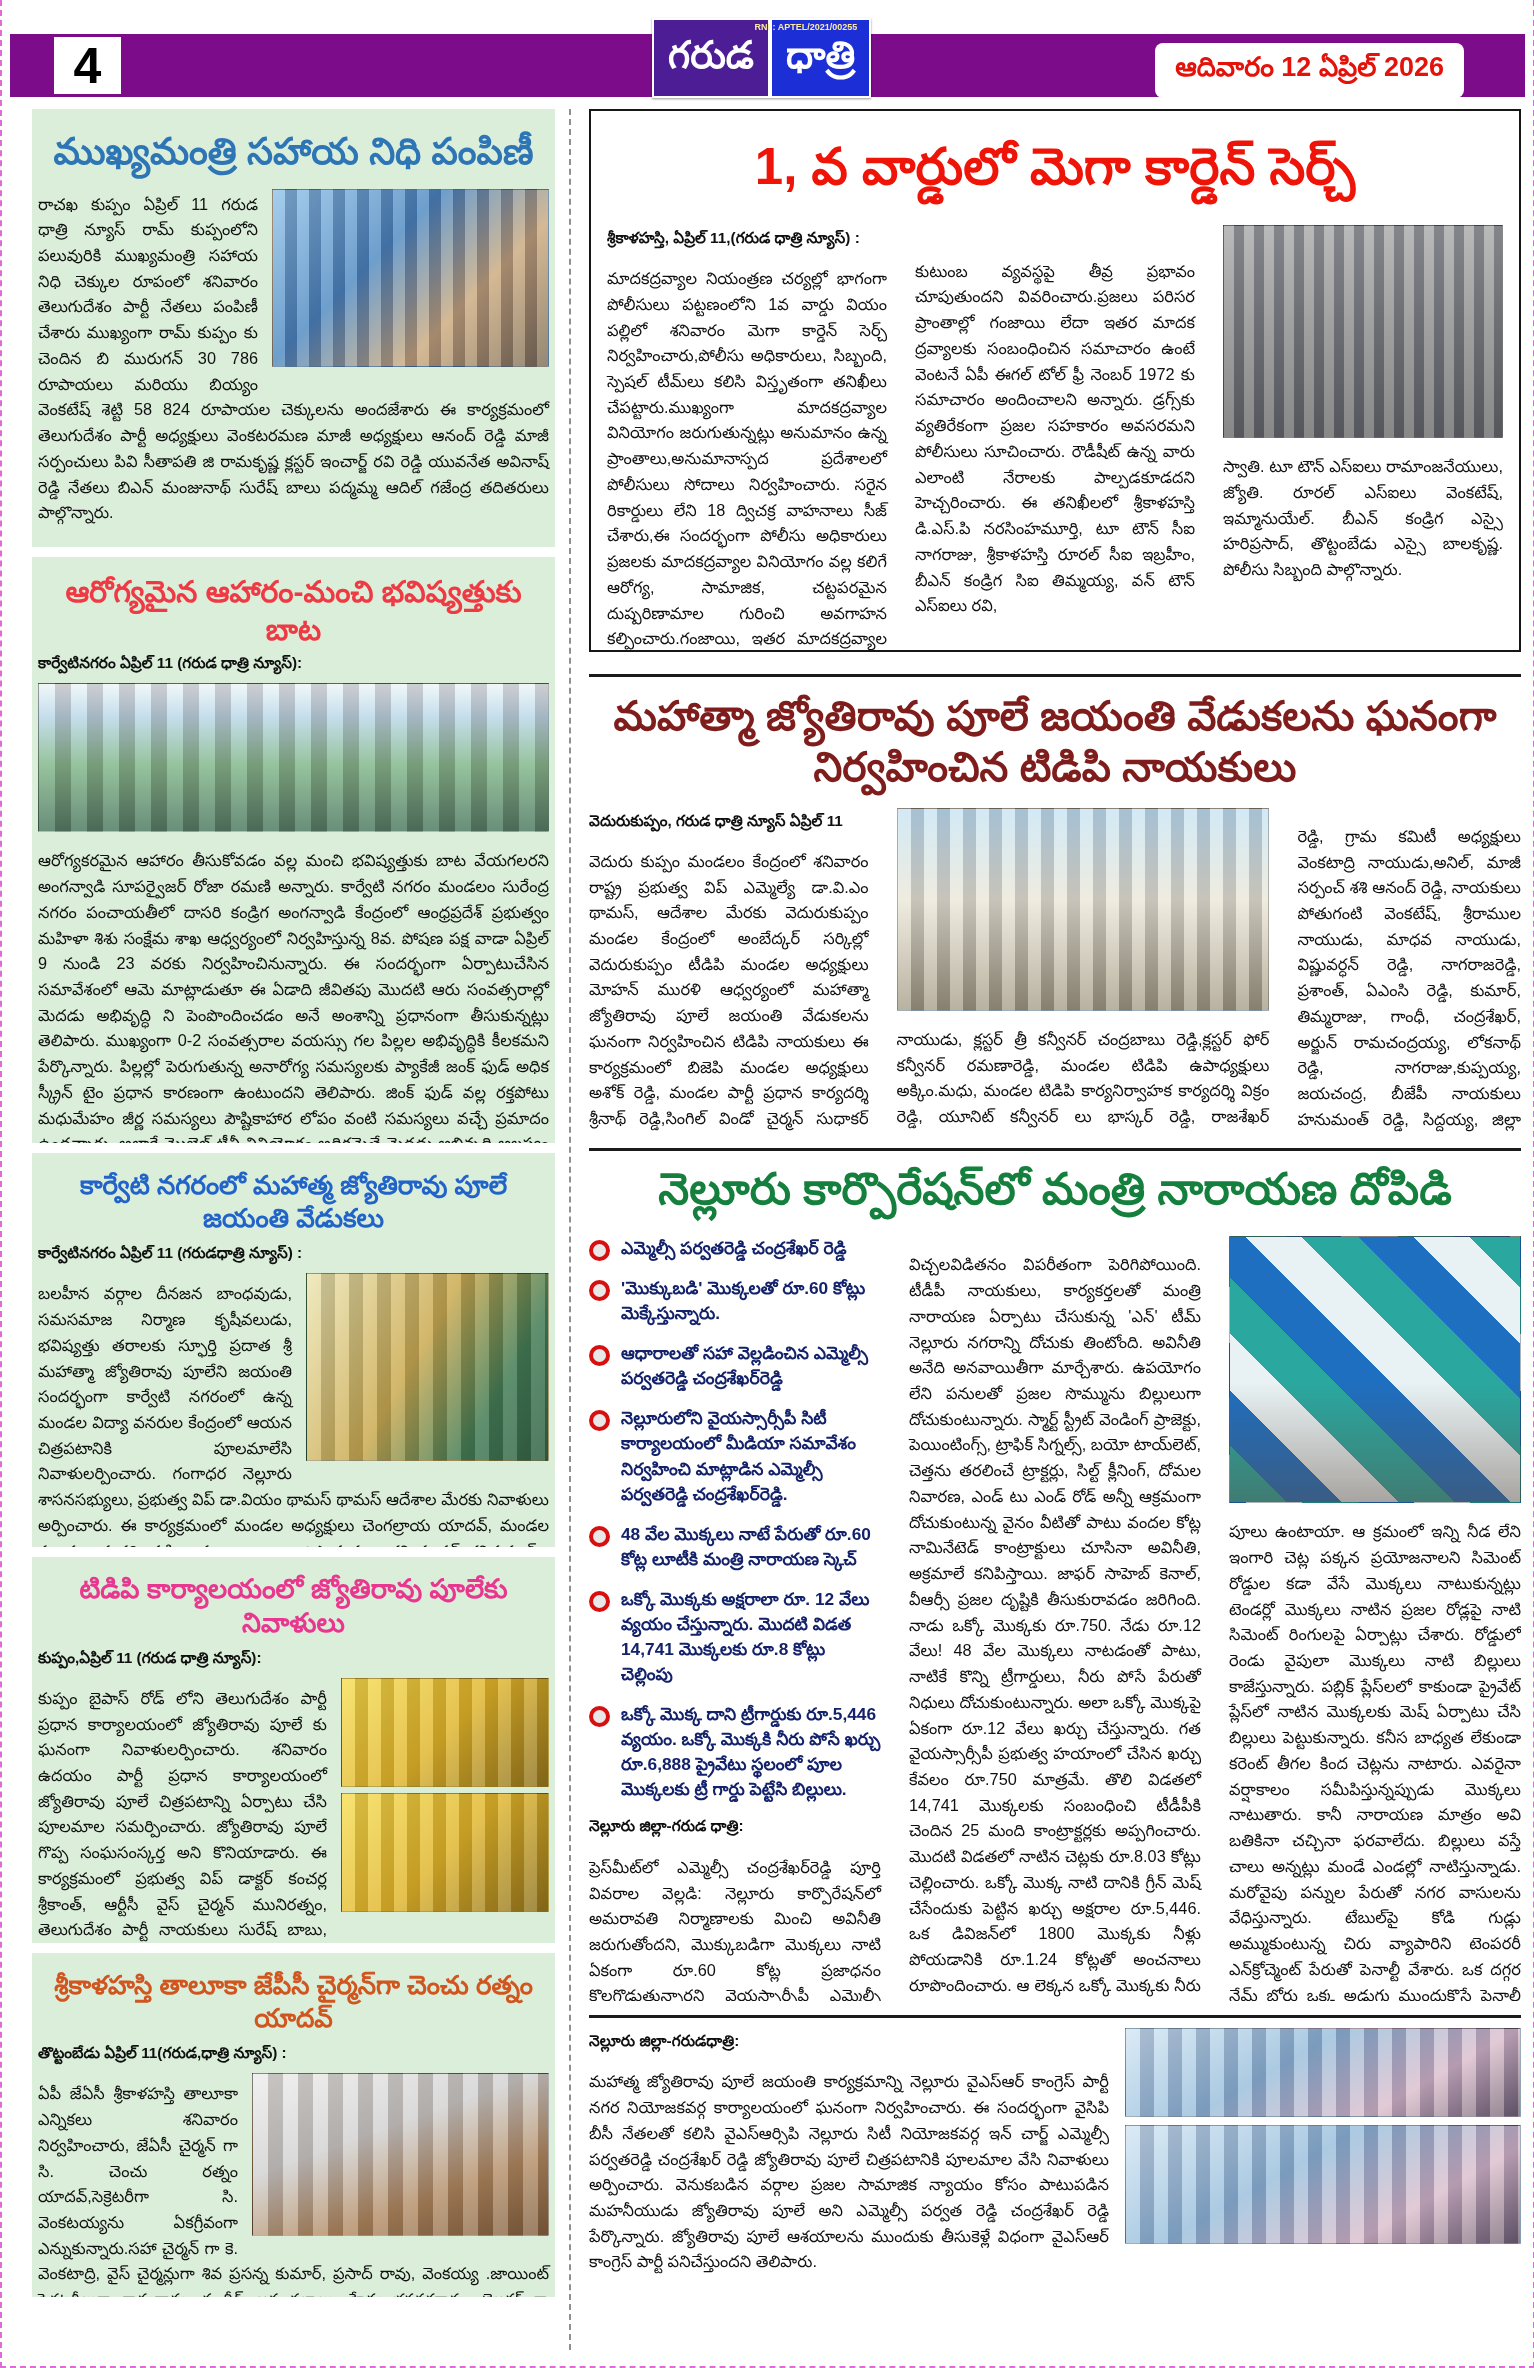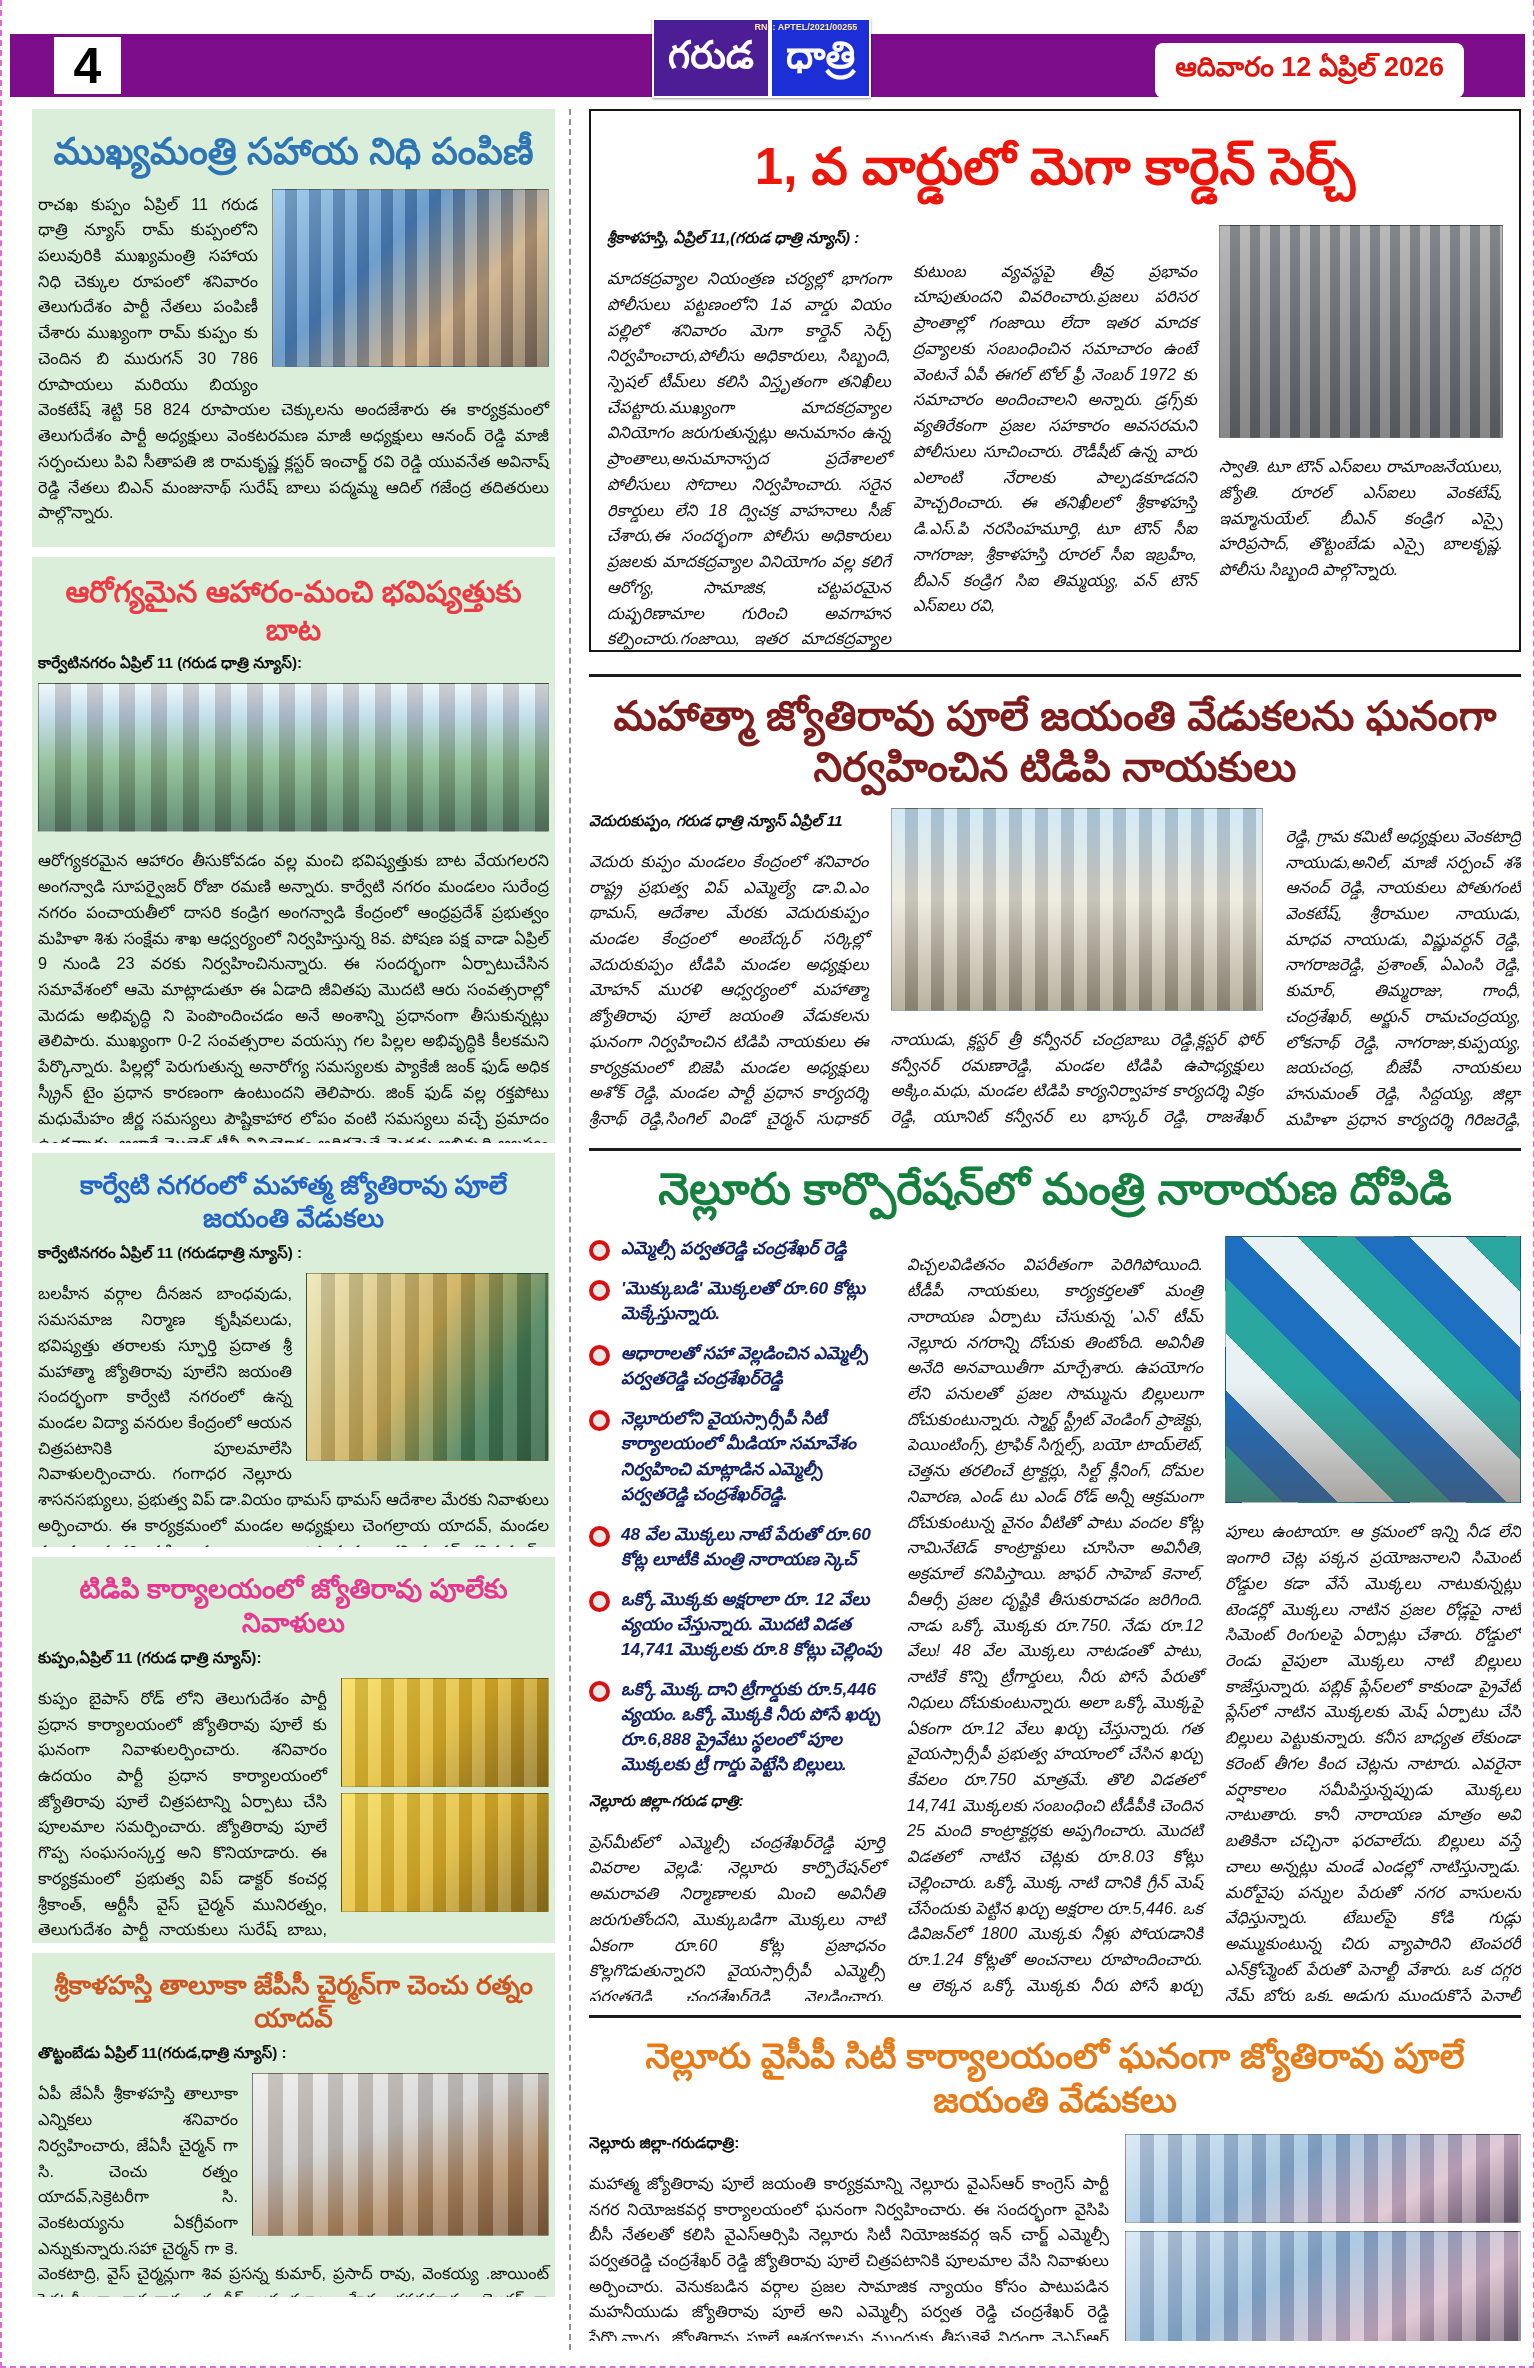--- a/index.html
+++ b/index.html
@@ -38,21 +38,21 @@
   .ph-r4{background:repeating-linear-gradient(90deg,rgba(255,255,255,.25) 0 14px,rgba(40,40,80,.20) 14px 28px),linear-gradient(150deg,#cfe4f2 0%,#8fb8d8 40%,#d8b8c8 72%,#6a5a6a 100%);}
   
   .hl-l1{color:#2e75b6;font-size:37px;margin:6px 0 14px;}
   .hl-l2{color:#ef3a44;font-size:30px;margin:2px 0 6px;}
   .hl-l3{color:#2163c9;font-size:26px;margin:2px 0 10px;}
   .hl-l4{color:#e9368f;font-size:27px;margin:2px 0 8px;}
   .hl-l5{color:#d1551f;font-size:26px;margin:2px 0 10px;}
   
   .r1{border:2px solid #161616;padding:8px 16px 14px;margin-bottom:22px;height:543px;box-sizing:border-box;overflow:hidden;}
   .hl-r1{color:#ee1408;font-size:51px;margin:16px 10px 26px;}
-  .cols{display:flex;gap:22px;font-style:italic;}
+  .cols{display:flex;gap:28px;}
   .c{flex:1;min-width:0;}
   .rule{border-top:3px solid #1b1b1b;margin:14px 0 10px;}
   .r2{height:447px;overflow:hidden;}
   .hl-r2{color:#7f1d1d;font-size:41px;margin:4px 0 14px;}
   .r3{height:840px;overflow:hidden;}
   .hl-r3{color:#15803d;font-size:44px;margin:0 0 20px;}
   .bullet{display:flex;gap:11px;margin-bottom:15px;color:#13226b;font-weight:bold;font-size:17.3px;line-height:1.45;text-align:left;}
   .bullet::before{content:"";width:13px;height:13px;border-radius:50%;background:#e8e8e8;border:4px solid #d80f0f;flex:none;margin-top:4px;}
   .r4{height:313px;overflow:hidden;}
   .hl-r4{color:#e87b17;font-size:35px;margin:6px 0 12px;}
@@ -177,21 +177,20 @@
           </div>
           <div class="c">
             <span class="ph ph-r3" style="width:100%;height:267px;margin-bottom:12px;"></span>
             <p class="body">పూలు ఉంటాయా. ఆ క్రమంలో ఇన్ని నీడ లేని ఇంగారి చెట్ల పక్కన ప్రయోజనాలని సిమెంట్ రోడ్డుల కడా వేసే మొక్కలు నాటుకున్నట్లు టెండర్లో మొక్కలు నాటిన ప్రజల రోడ్లపై నాటి సిమెంట్ రింగులపై ఏర్పాట్లు చేశారు. రోడ్డులో రెండు వైపులా మొక్కలు నాటి బిల్లులు కాజేస్తున్నారు. పబ్లిక్ ప్లేస్‌లలో కాకుండా ప్రైవేట్ ప్లేస్‌లో నాటిన మొక్కలకు మెష్ ఏర్పాటు చేసి బిల్లులు పెట్టుకున్నారు. కనీస బాధ్యత లేకుండా కరెంట్ తీగల కింద చెట్లను నాటారు. ఎవరైనా వర్షాకాలం సమీపిస్తున్నప్పుడు మొక్కలు నాటుతారు. కానీ నారాయణ మాత్రం అవి బతికినా చచ్చినా ఫరవాలేదు. బిల్లులు వస్తే చాలు అన్నట్లు మండే ఎండల్లో నాటిస్తున్నాడు. మరోవైపు పన్నుల పేరుతో నగర వాసులను వేధిస్తున్నారు. టేబుల్‌పై కోడి గుడ్లు అమ్ముకుంటున్న చిరు వ్యాపారిని టెంపరరీ ఎన్‌క్రోచ్మెంట్ పేరుతో పెనాల్టీ వేశారు. ఒక దగ్గర నేమ్ బోర్డు ఒక్క అడుగు ముందుకొస్తే పెనాల్టీ వేశారు. ఇంకా పేదలు నివసించే ఏరియాలో నీటి బిల్లు రూ.350 కట్టలేదని పైప్‌లైన్ కట్ చేసి డమ్మీలు పెట్టారని ఎమ్మెల్సీ వి.చంద్రశేఖర్‌రెడ్డి వివరించారు. ఇలాంటి పేదలు, సామాన్యుల దగ్గర అన్యాయంగా వసూలు చేసిన డబ్బులని తన కార్యకర్తలకు దోచి పెడుతున్నారని ఎమ్మెల్సీ పర్వతరెడ్డి చంద్రశేఖర్ రెడ్డి మీడియాకు వివరించారు.</p>
           </div>
         </div>
       </article>
 
       <div class="rule"></div>
       <article class="r4">
-        <h2 class="hl hl-r4">నెల్లూరు వైసీపీ సిటీ కార్యాలయంలో ఘనంగా జ్యోతిరావు పూలే జయంతి వేడుకలు</h2>
         <div class="photo-stack">
           <span class="ph ph-r4" style="width:100%;height:89px;"></span>
           <span class="ph ph-r4" style="width:100%;height:119px;"></span>
         </div>
         <div class="dateline">నెల్లూరు జిల్లా-గరుడధాత్రి:</div>
         <p class="body">మహాత్మ జ్యోతిరావు పూలే జయంతి కార్యక్రమాన్ని నెల్లూరు వైఎస్ఆర్ కాంగ్రెస్ పార్టీ నగర నియోజకవర్గ కార్యాలయంలో ఘనంగా నిర్వహించారు. ఈ సందర్భంగా వైసిపి బీసీ నేతలతో కలిసి వైఎస్ఆర్సిపి నెల్లూరు సిటీ నియోజకవర్గ ఇన్ చార్జ్ ఎమ్మెల్సీ పర్వతరెడ్డి చంద్రశేఖర్ రెడ్డి జ్యోతిరావు పూలే చిత్రపటానికి పూలమాల వేసి నివాళులు అర్పించారు. వెనుకబడిన వర్గాల ప్రజల సామాజిక న్యాయం కోసం పాటుపడిన మహనీయుడు జ్యోతిరావు పూలే అని ఎమ్మెల్సీ పర్వత రెడ్డి చంద్రశేఖర్ రెడ్డి పేర్కొన్నారు. జ్యోతిరావు పూలే ఆశయాలను ముందుకు తీసుకెళ్లే విధంగా వైఎస్ఆర్ కాంగ్రెస్ పార్టీ పనిచేస్తుందని తెలిపారు.</p>
       </article>
 
     </div>
   </div>

